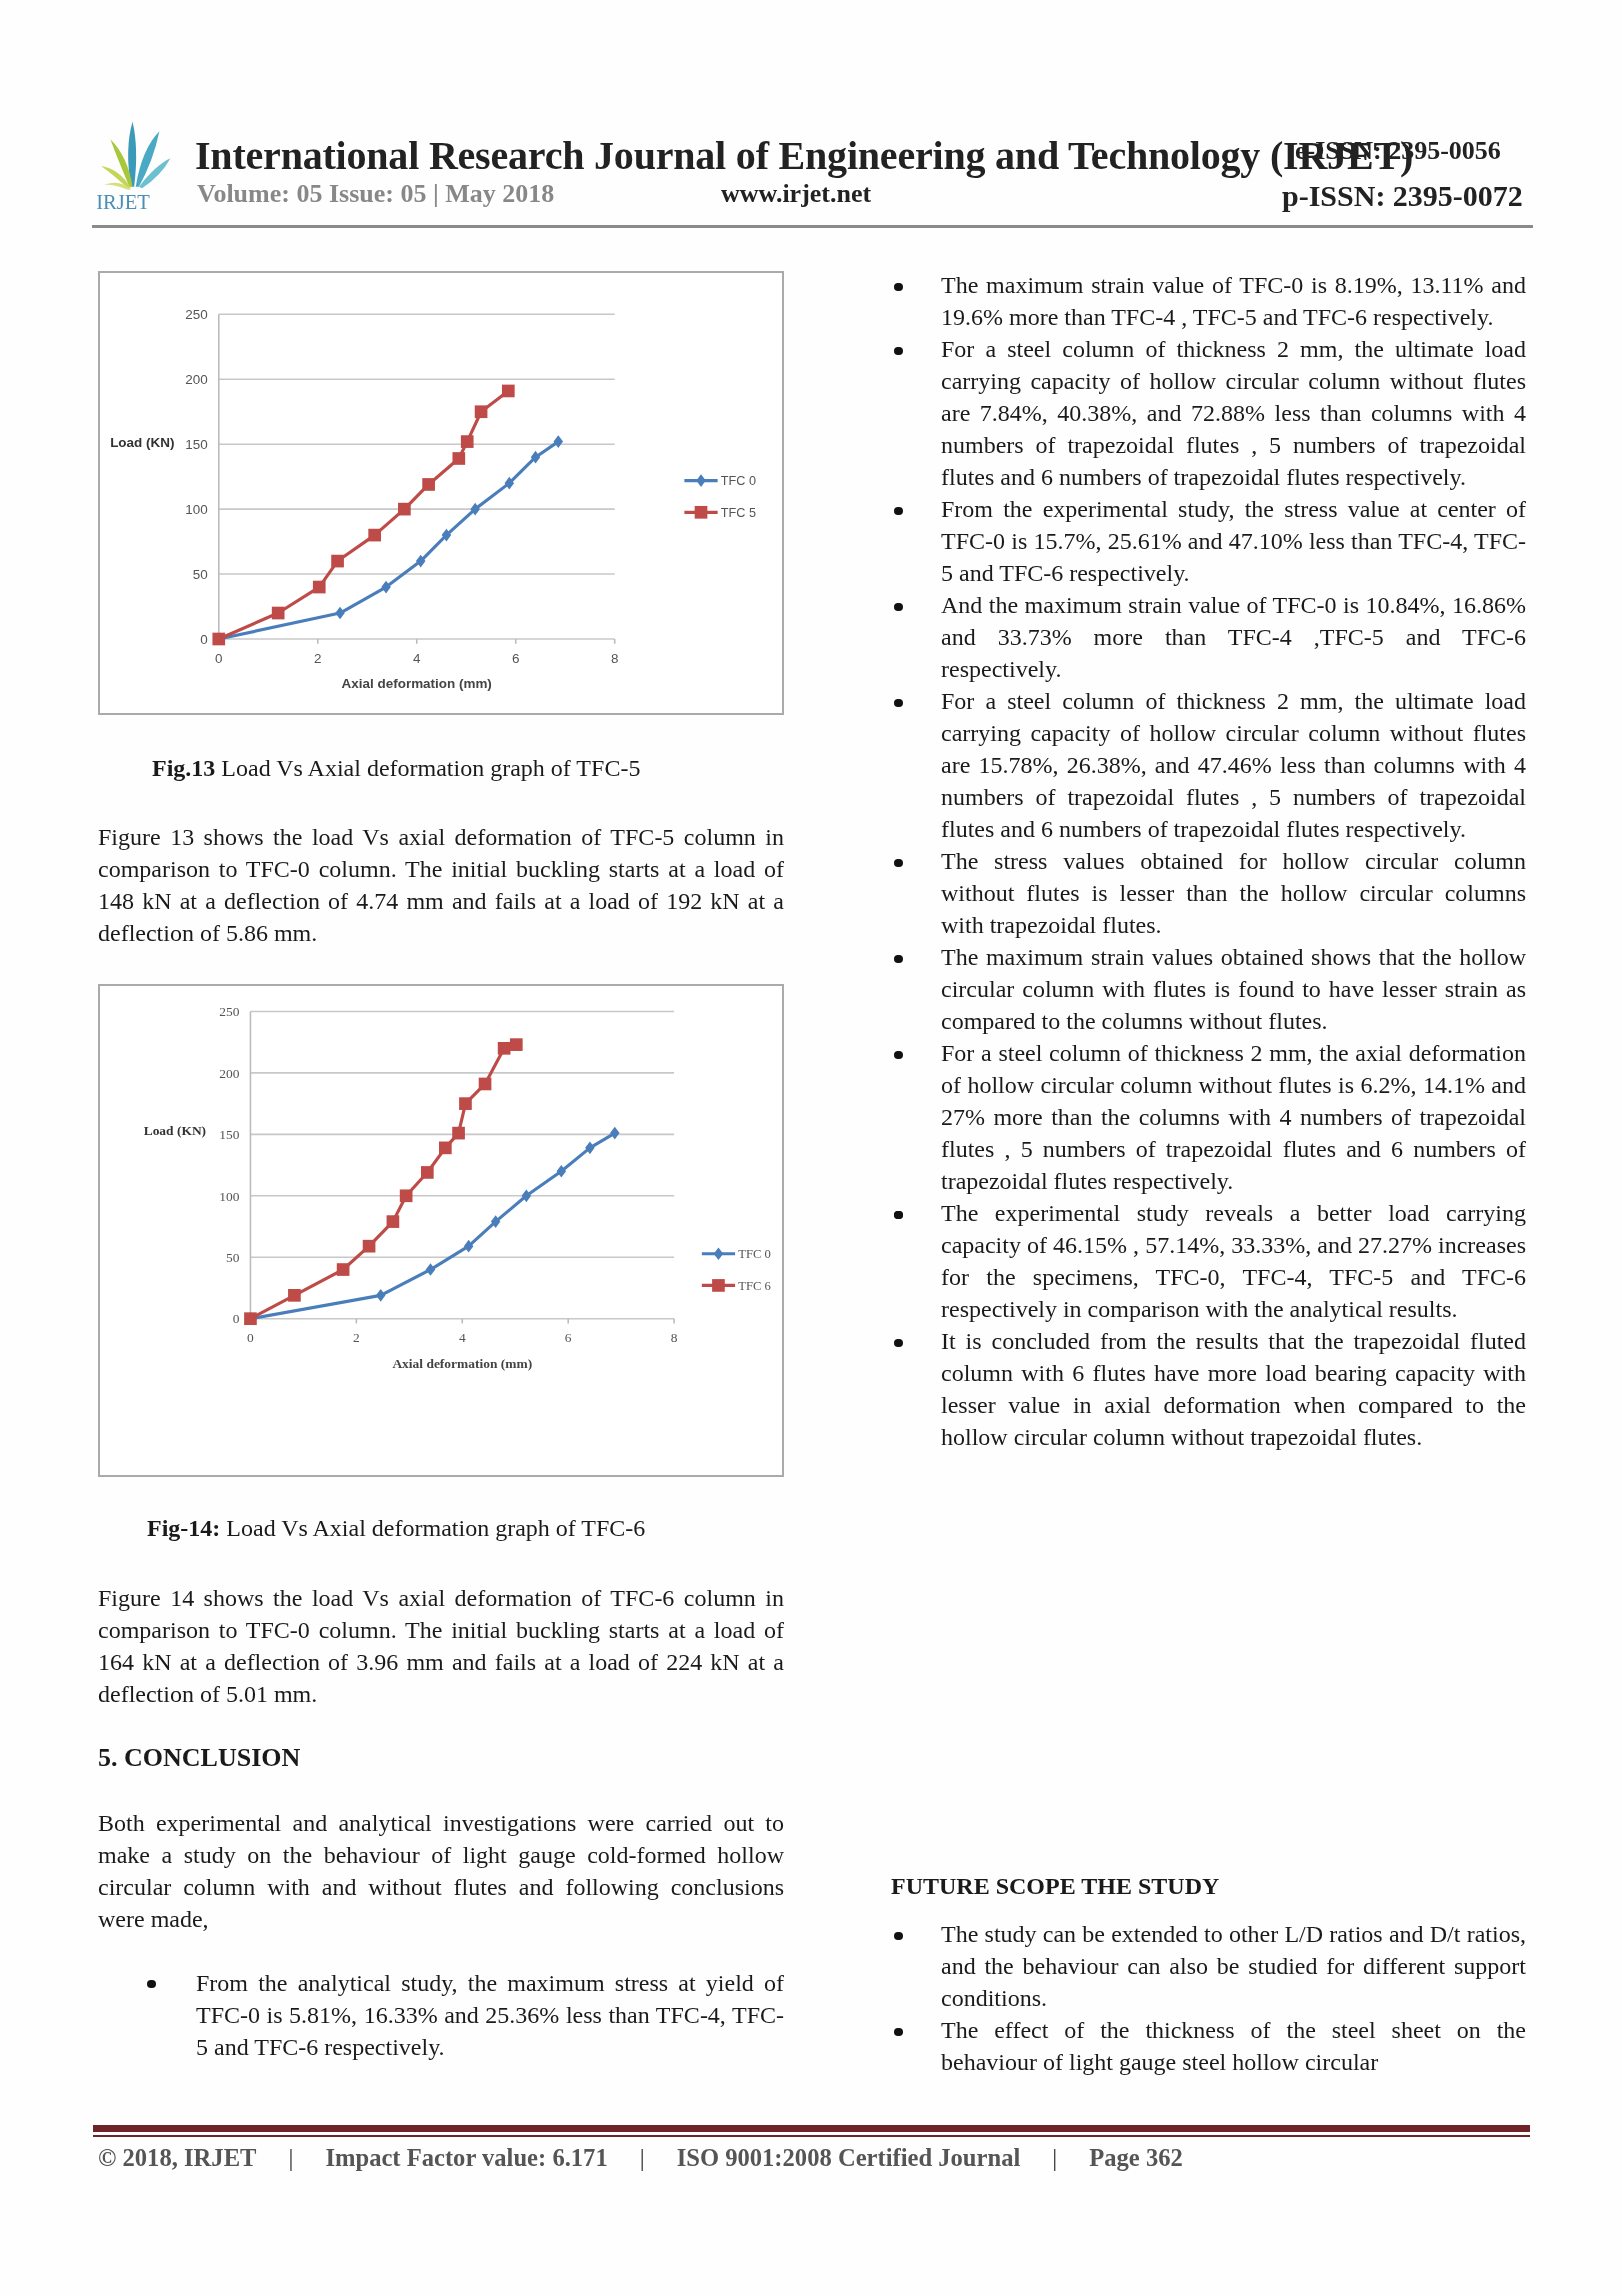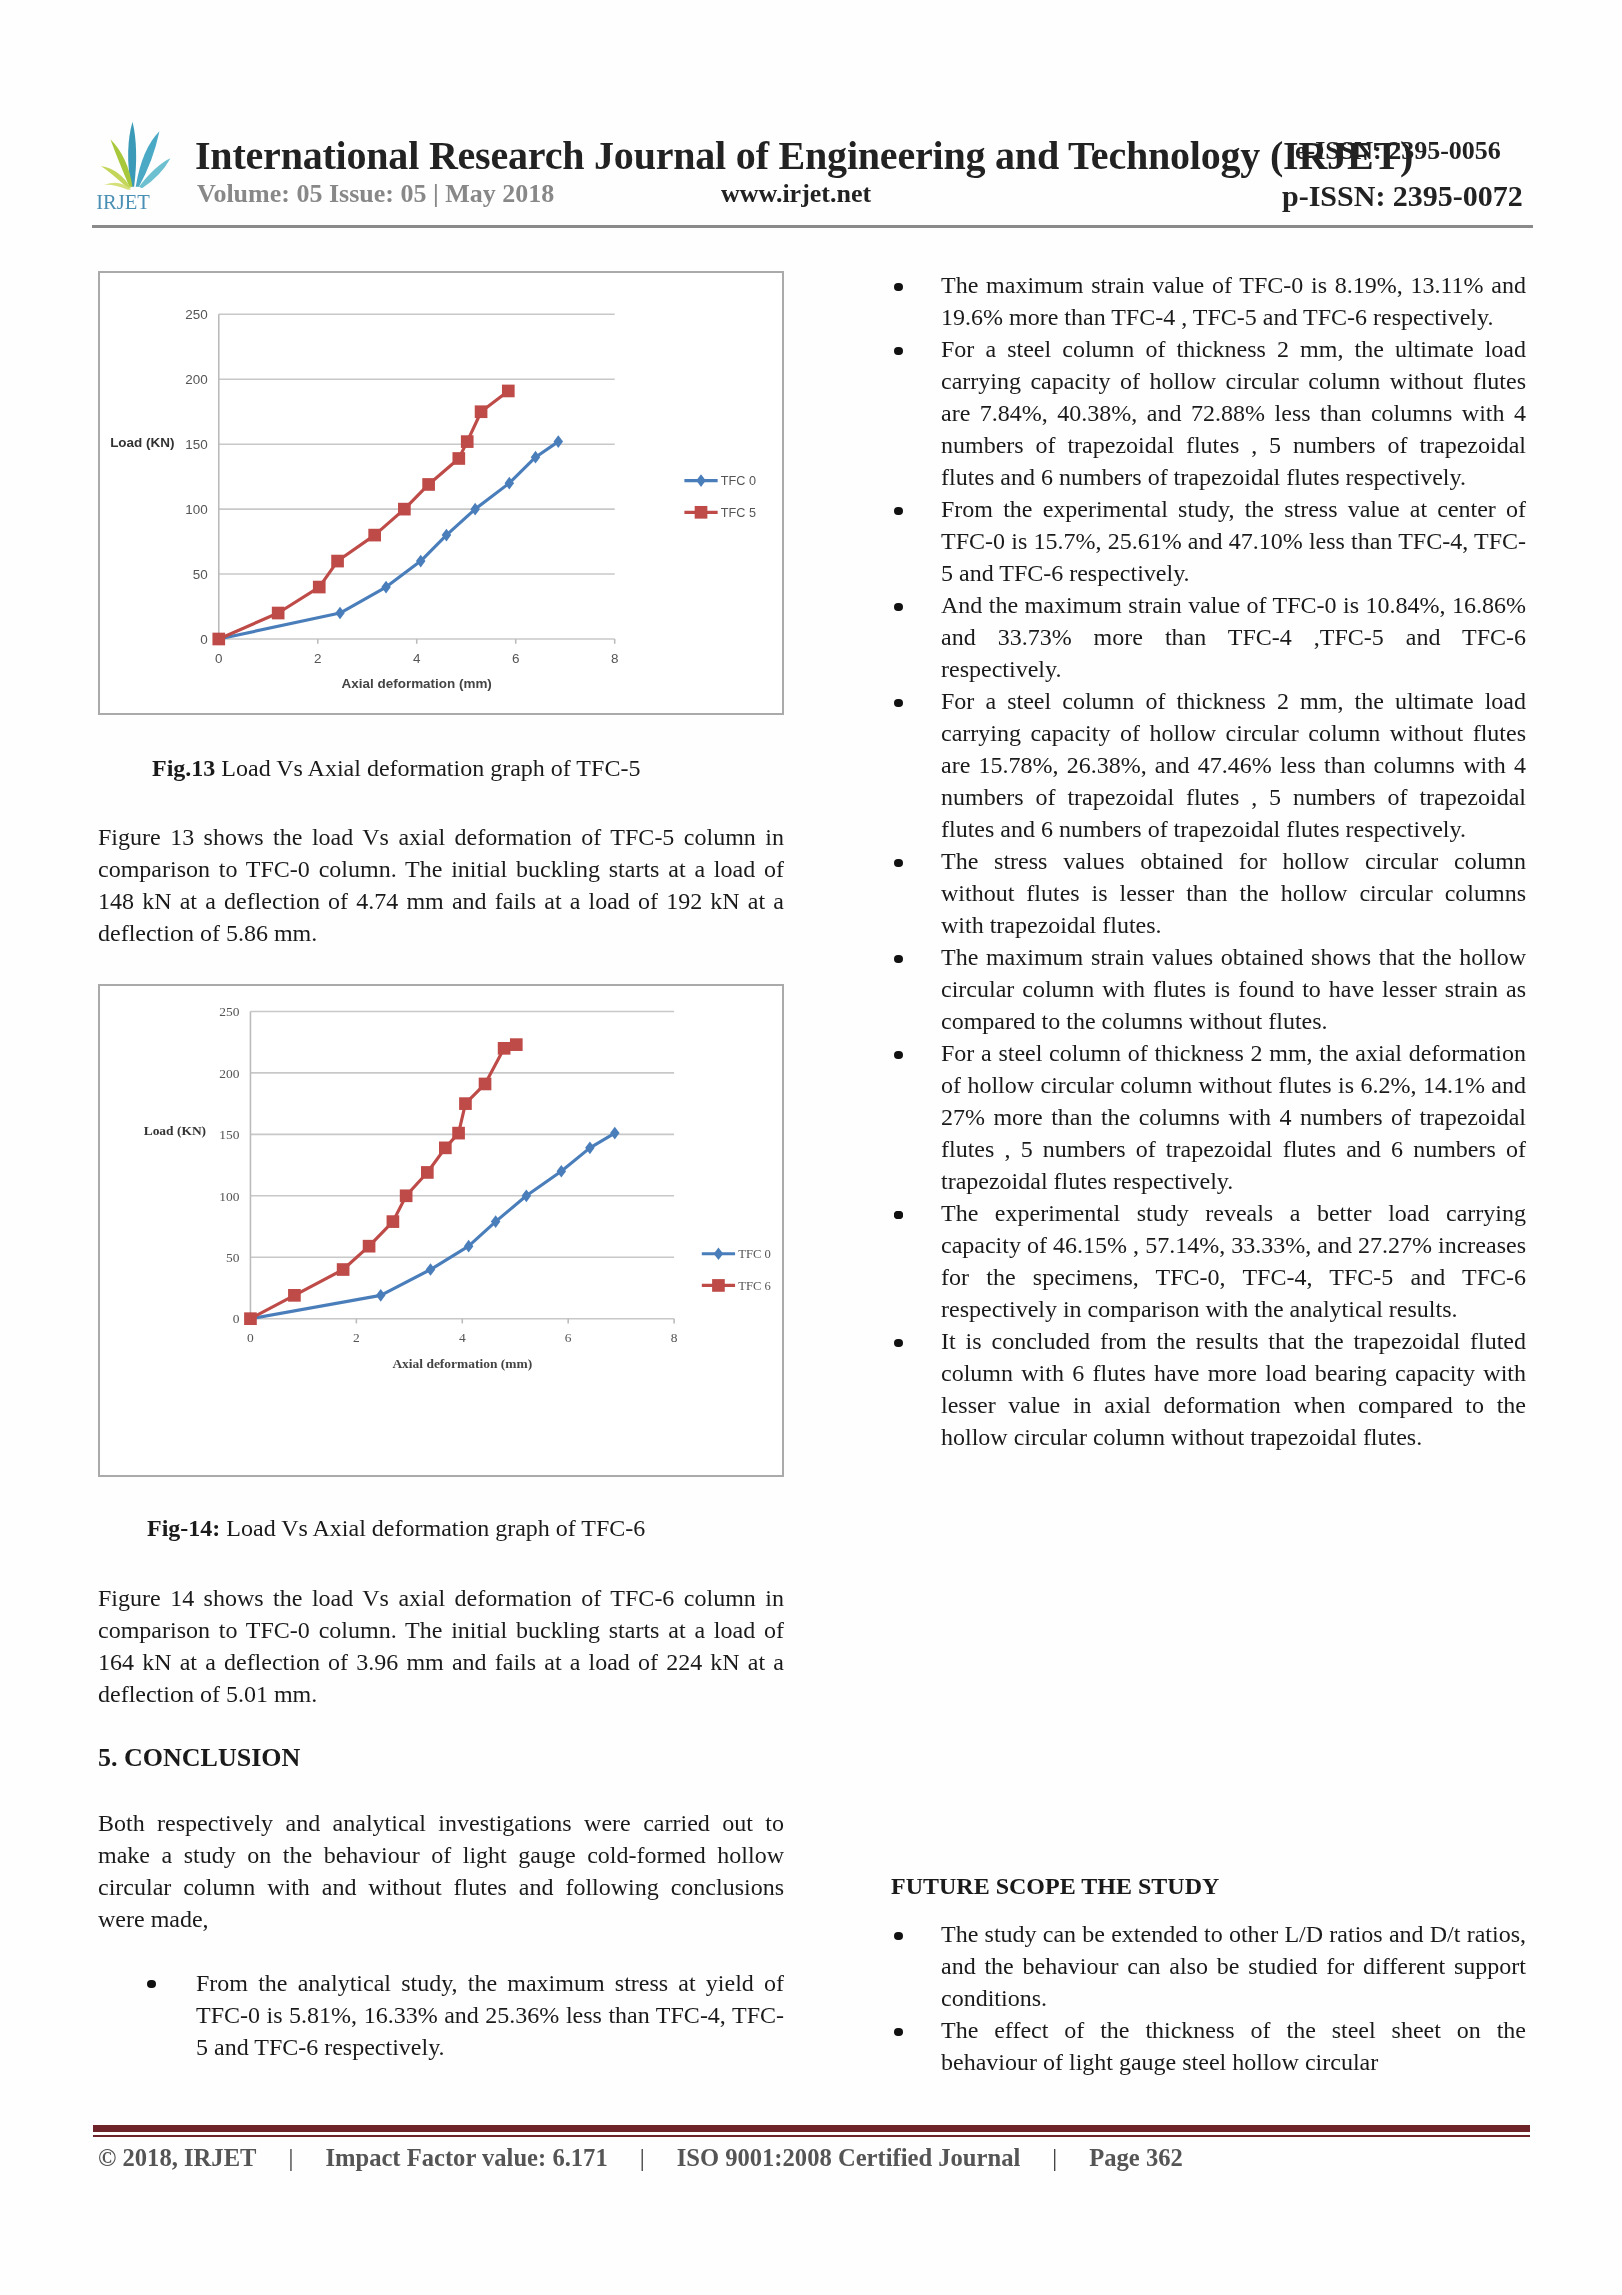--- a/index.html
+++ b/index.html
@@ -212,21 +212,21 @@
         <text x="806" y="384" font-size="16" fill="#555" font-family="Liberation Serif, serif">TFC 6</text>
       </g>
     </svg>
   </div>
 <div class="abs caption" id="cap2">
   <b>Fig-14:</b><span> Load Vs Axial deformation graph of TFC-6</span>
 </div>
 <div class="abs para" id="para14">Figure 14 shows the load Vs axial deformation of TFC-6 column in comparison to TFC-0 column. The initial buckling starts at a load of 164 kN at a deflection of 3.96 mm and fails at a load of 224 kN at a deflection of 5.01 mm.</div>
 
 <div class="abs" id="conclusion-heading">5. CONCLUSION</div>
-<div class="abs para" id="conclusion-intro">Both respectively and analytical investigations were carried out to make a study on the behaviour of light gauge cold-formed hollow circular column  with and without flutes and following conclusions were made,</div>
+<div class="abs para" id="conclusion-intro">Both experimental and analytical investigations were carried out to make a study on the behaviour of light gauge cold-formed hollow circular column  with and without flutes and following conclusions were made,</div>
 
 <ul class="abs bullets" id="left-bullets">
   <li><span class="dot"></span><span>From the analytical study, the maximum stress at yield of TFC-0 is 5.81%, 16.33% and 25.36% less than TFC-4, TFC-5 and TFC-6 respectively.</span></li>
 </ul>
 
 <ul class="abs bullets" id="right-bullets">
   <li><span class="dot"></span><span>The maximum strain value of TFC-0 is 8.19%, 13.11% and 19.6% more than TFC-4 , TFC-5 and TFC-6 respectively.</span></li>
   <li><span class="dot"></span><span>For a steel column of thickness 2 mm, the ultimate load carrying capacity of hollow circular column without flutes are 7.84%, 40.38%, and 72.88% less than columns with 4 numbers of trapezoidal flutes , 5 numbers of trapezoidal flutes and 6 numbers of trapezoidal flutes respectively.</span></li>
   <li><span class="dot"></span><span>From the experimental study, the stress value at center of TFC-0 is 15.7%, 25.61% and 47.10% less than TFC-4, TFC-5 and TFC-6 respectively.</span></li>
   <li><span class="dot"></span><span>And the  maximum strain value of TFC-0 is 10.84%, 16.86% and 33.73% more than TFC-4 ,TFC-5 and TFC-6 respectively.</span></li>

